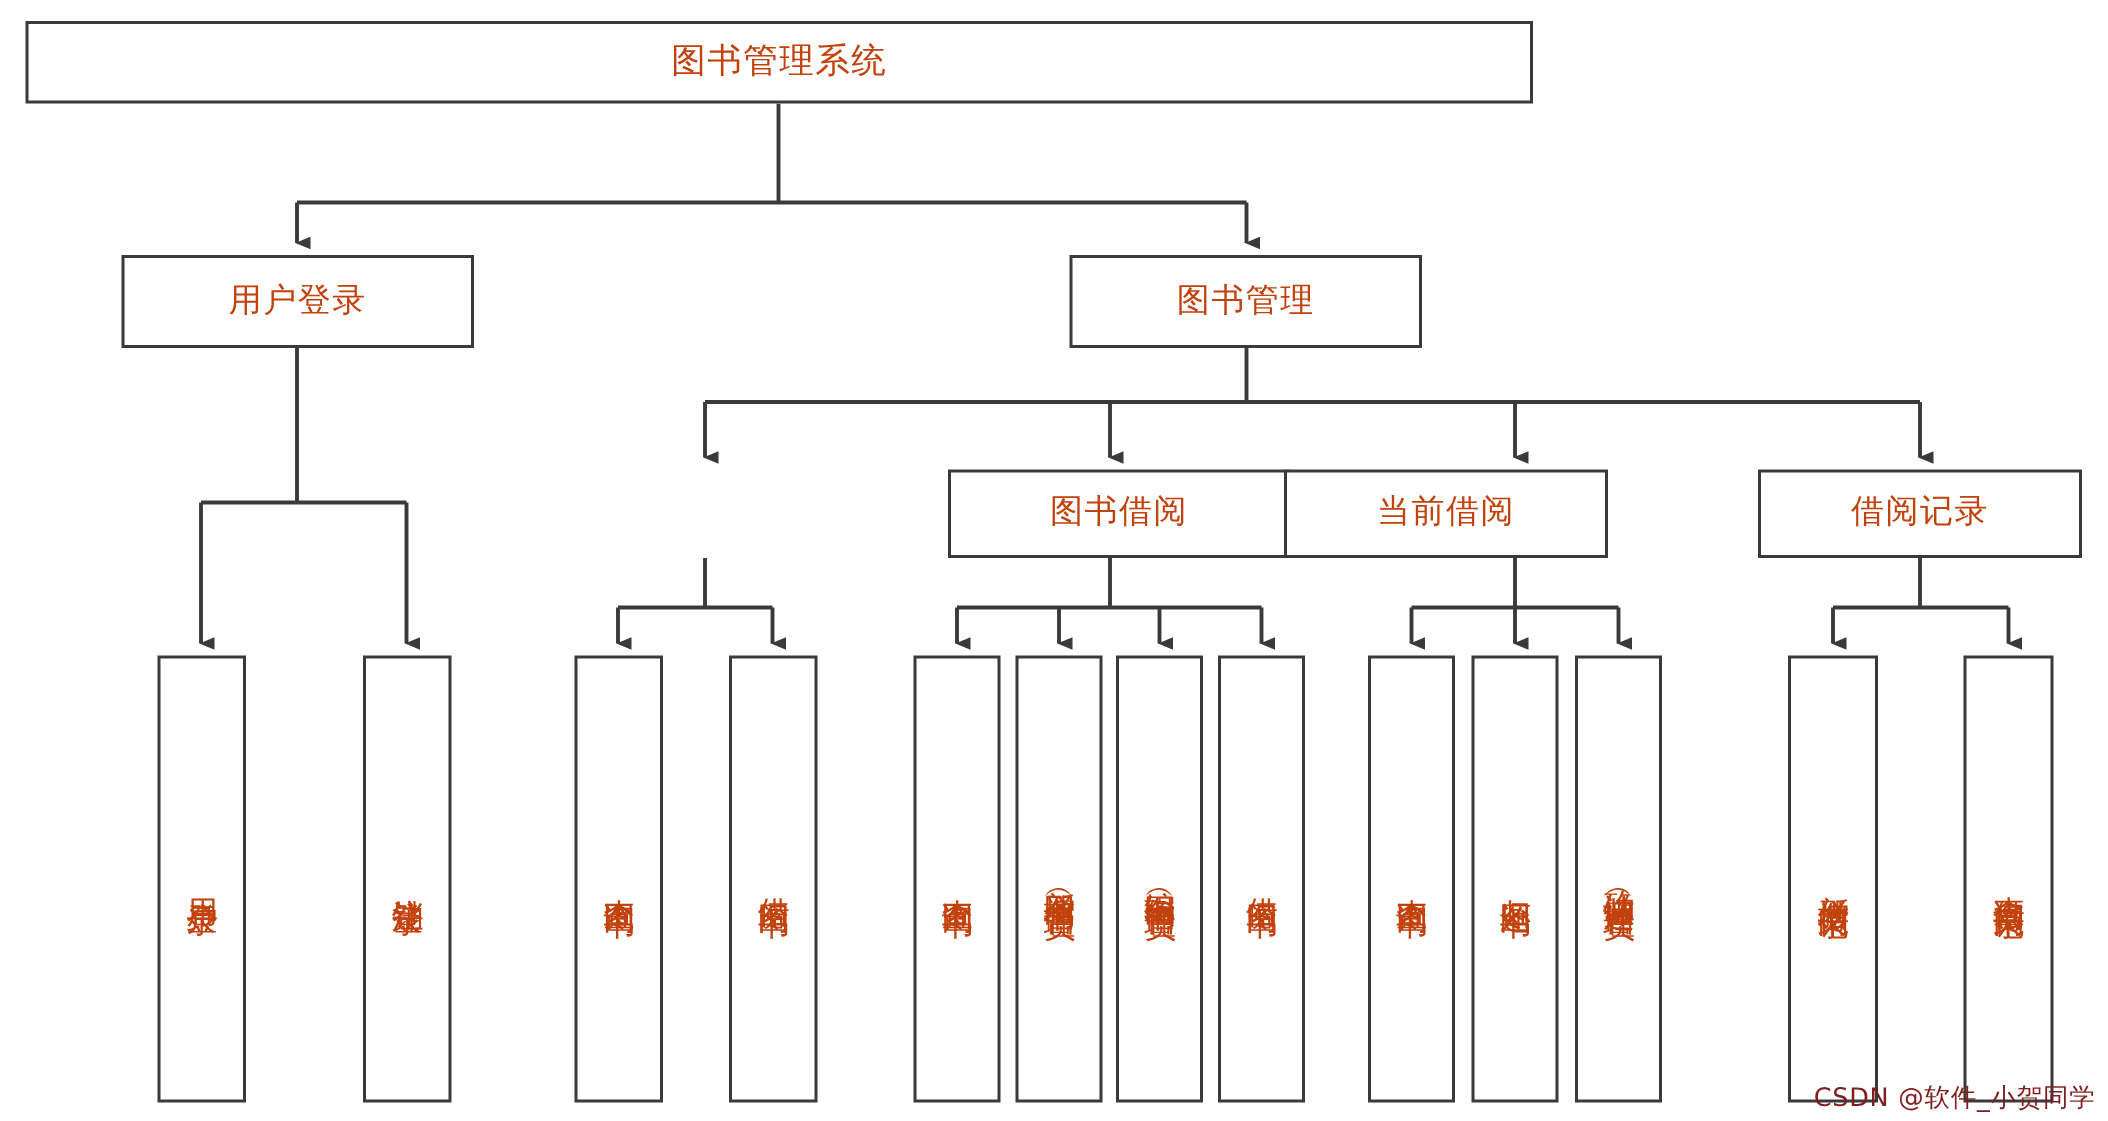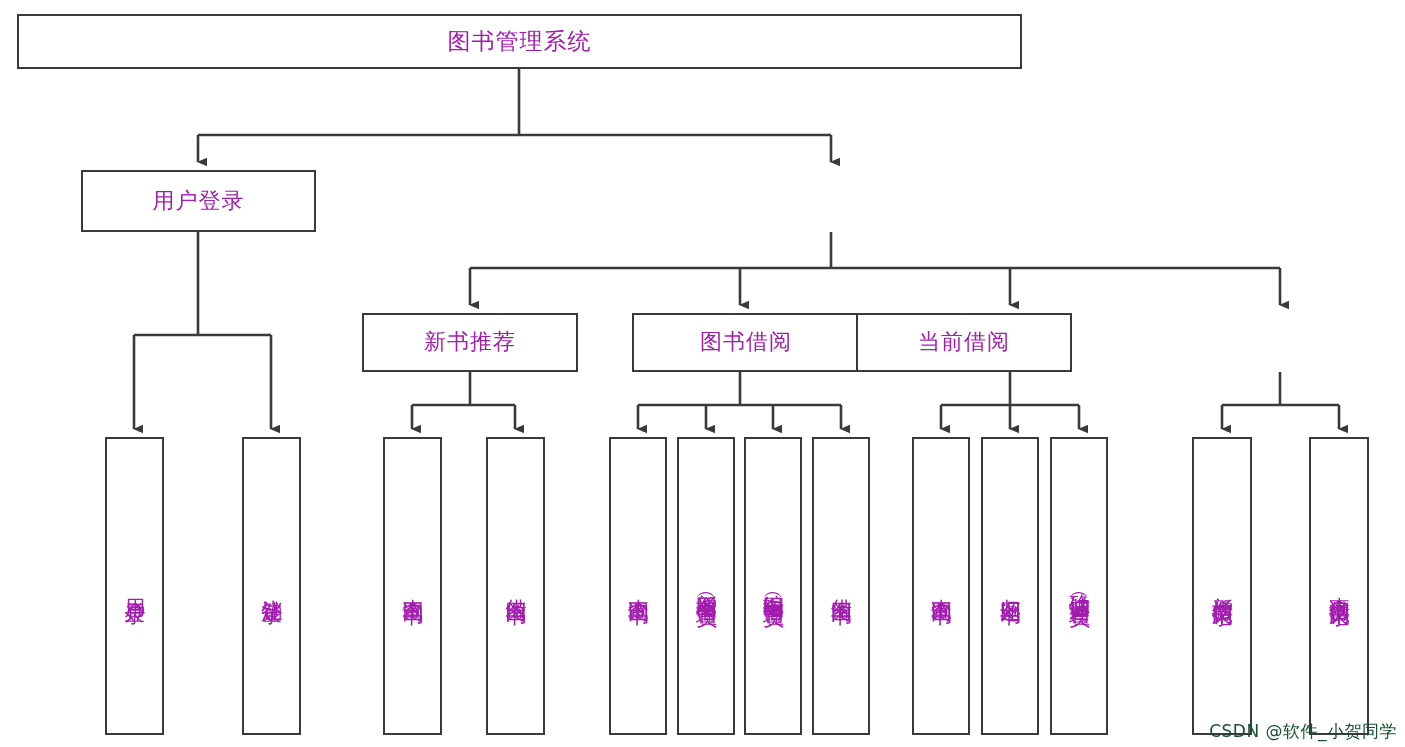--- a/index.html
+++ b/index.html
@@ -27,21 +27,21 @@
     pointer-events: none;
   }
   .node {
     position: absolute;
     box-sizing: border-box;
     border: 2px solid #3a3a3a;
     background: #ffffff;
     display: flex;
     align-items: center;
     justify-content: center;
-    color: #a21caf;
+    color: #c2410c;
   }
   .node-h {
     font-size: 22px;
     line-height: 1.2;
     letter-spacing: 1px;
     white-space: nowrap;
   }
   .node-root {
     font-size: 23px;
   }
@@ -57,21 +57,21 @@
     line-height: 1.18;
     letter-spacing: 2px;
     white-space: nowrap;
     text-align: center;
   }
   .watermark {
     position: absolute;
     right: 8px;
     bottom: 4px;
     font-size: 17px;
-    color: #14532d;
+    color: #7f1d1d;
     letter-spacing: 0.5px;
     white-space: nowrap;
     user-select: none;
     margin-top: 27px;
   }
 </style>
 </head>
 <body>
 
 <div id="diagram-root">
@@ -128,33 +128,36 @@
   </svg>
 
   <div class="node node-h node-root" style="left:17px; top:14px; width:1005px; height:55px;">
     <span>图书管理系统</span>
   </div>
 
   <div class="node node-h" style="left:81px; top:170px; width:235px; height:62px;">
     <span>用户登录</span>
   </div>
 
-
-  <div class="node node-h" style="left:362px; top:313px; width:216px; height:59px;">
-    <span>新书推荐</span>
-  </div>
+  <div class="node node-h" style="left:713px; top:170px; width:235px; height:62px;">
+    <span>图书管理</span>
+  </div>
+
 
   <div class="node node-h" style="left:632px; top:313px; width:228px; height:59px;">
     <span>图书借阅</span>
   </div>
 
   <div class="node node-h" style="left:856px; top:313px; width:216px; height:59px;">
     <span>当前借阅</span>
   </div>
 
+  <div class="node node-h" style="left:1172px; top:313px; width:216px; height:59px;">
+    <span>借阅记录</span>
+  </div>
 
   <div class="node node-v" style="left:105px; top:437px; width:59px; height:298px;">
     <span class="vtext">用户登录</span>
   </div>
 
   <div class="node node-v" style="left:242px; top:437px; width:59px; height:298px;">
     <span class="vtext">注销登录</span>
   </div>
 
   <div class="node node-v" style="left:383px; top:437px; width:59px; height:298px;">

